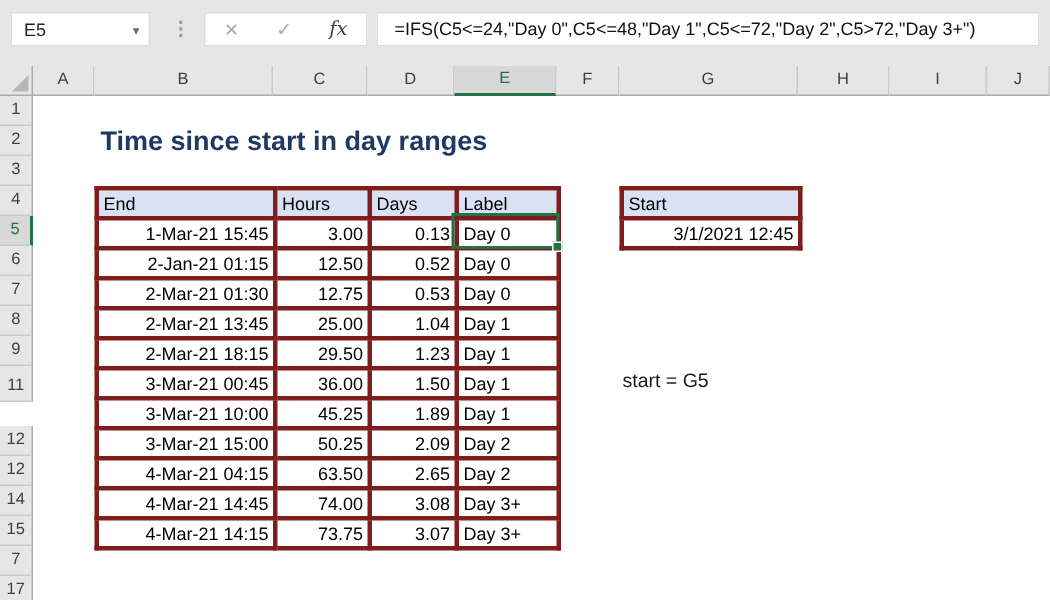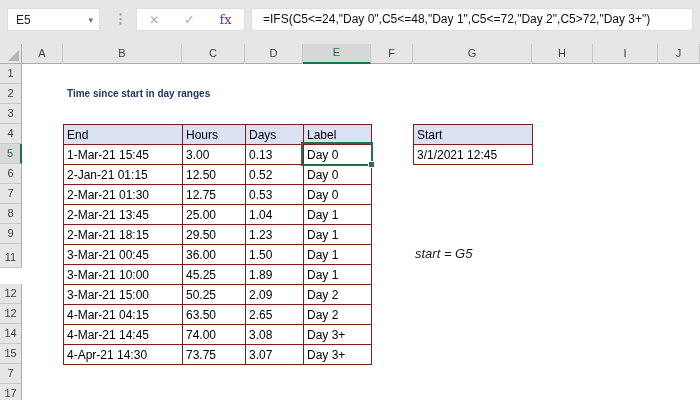--- a/index.html
+++ b/index.html
@@ -25,21 +25,21 @@
     position:absolute; left:114px; top:8px; height:23px; line-height:22px;
     color:#9a9a9a; font-size:13px; font-weight:bold;
   }
   .fx-group {
     position:absolute; left:136px; top:8px; width:109px; height:23px;
     background:#fff; border:1px solid #DEDEDE;
     display:flex; align-items:center; justify-content:space-around;
   }
   .btn-cancel { color:#ABABAB; font-size:12px; }
   .btn-enter  { color:#ABABAB; font-size:13px; }
-  .btn-fx     { font-family:"DejaVu Serif", serif; color:#6d28d9; font-size:13px; }
+  .btn-fx     { font-family:"DejaVu Serif", serif; font-style:italic; color:#404040; font-size:13px; }
   .formula-box {
     position:absolute; left:251px; top:8px; width:442px; height:23px;
     background:#fff; border:1px solid #DEDEDE;
     font-size:12px; line-height:21px; color:#111;
     padding-left:11px; white-space:nowrap; overflow:hidden;
   }
   
   .col-headers { position:absolute; left:0; top:44px; width:700px; height:20px; display:flex; }
   .corner-cell {
     position:relative; width:22px; height:20px; background:#E6E6E6;
@@ -60,35 +60,35 @@
   
   .rowh {
     position:absolute; left:0; width:22px; height:20px; background:#E6E6E6;
     border-right:1px solid #ABABAB; border-bottom:1px solid #C9C9C9;
     font-size:11px; color:#3f3f3f; text-align:center; line-height:19px;
   }
   .rowh.sel { background:#D8D8D8; color:#217346; border-right:2px solid #217346; }
   
   .sheet-title {
     position:absolute; left:67px; top:84px; height:20px; line-height:20px;
-    font-weight:bold; font-size:10px; color:#1F3864; white-space:nowrap;
+    font-weight:bold; font-size:18px; color:#1F3864; white-space:nowrap;
   }
   table.grid { border-collapse:collapse; table-layout:fixed; }
   table.grid td {
-    border:1px solid #7f1d1d; height:20px; font-size:12px; color:#000;
+    border:3px solid #7f1d1d; height:20px; font-size:12px; color:#000;
     padding:0 3px; overflow:hidden; white-space:nowrap;
   }
   .main-table { position:absolute; left:63px; top:124px; }
   .start-table { position:absolute; left:413px; top:124px; }
   td.hdr { background:#D9E1F2; }
-  td.num { text-align:left; }
+  td.num { text-align:right; }
   td.txt { text-align:left; }
   .note {
     position:absolute; left:415px; top:244px; height:20px; line-height:20px;
-    font-style:italic; font-size:13px; color:#1a1a1a; white-space:nowrap;
+    font-size:13px; color:#1a1a1a; white-space:nowrap;
   }
   
   .sel-outline {
     position:absolute; left:301px; top:142px; width:72px; height:24px;
     border:2px solid #217346; background:transparent;
   }
   .fill-handle {
     position:absolute; left:368px; top:161px; width:7px; height:7px;
     background:#217346; border:1px solid #fff;
   }
@@ -218,21 +218,21 @@
       <td class="num">2.65</td>
       <td class="txt">Day 2</td>
     </tr>
     <tr>
       <td class="num">4-Mar-21 14:45</td>
       <td class="num">74.00</td>
       <td class="num">3.08</td>
       <td class="txt">Day 3+</td>
     </tr>
     <tr>
-      <td class="num">4-Apr-21 14:30</td>
+      <td class="num">4-Mar-21 14:15</td>
       <td class="num">73.75</td>
       <td class="num">3.07</td>
       <td class="txt">Day 3+</td>
     </tr>
   </tbody>
     </table>
 
   <table class="grid start-table">
     <colgroup>
         <col style="width:119px">

